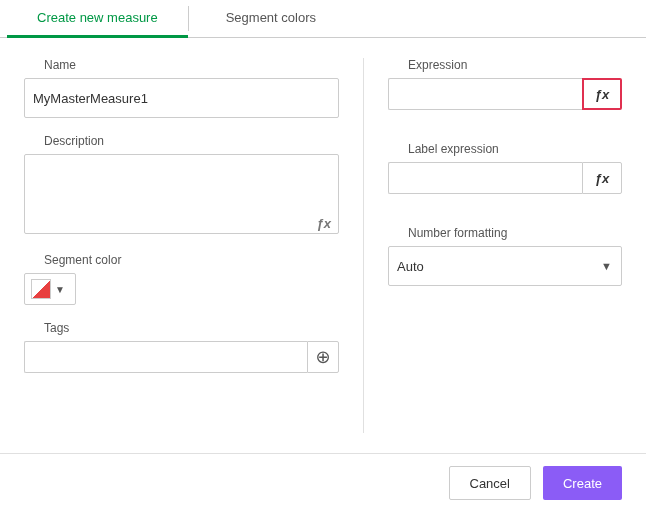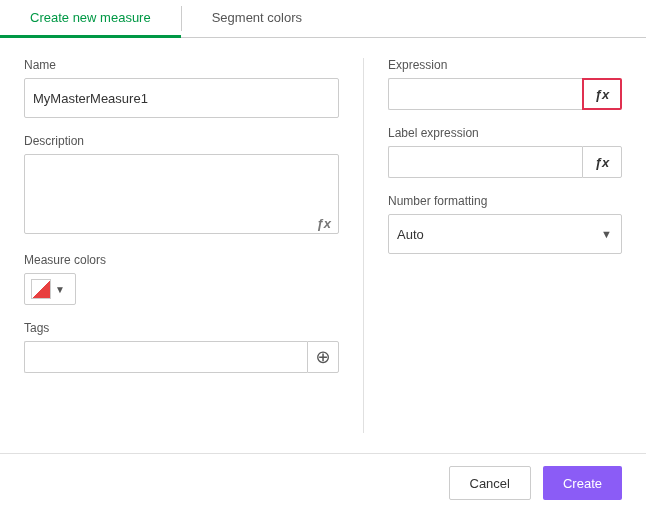--- a/index.html
+++ b/index.html
@@ -20,20 +20,21 @@
       border-bottom: 1px solid #ccc;
       background: #fff;
     }
     .tab {
       padding: 10px 30px;
       cursor: pointer;
       font-size: 13px;
       color: #555;
       border-bottom: 3px solid transparent;
       margin-bottom: -1px;
+      margin-left: 7px;
     }
     .tab.active {
       color: #009845;
       border-bottom: 3px solid #009845;
       font-weight: 500;
     }
     .tab-divider {
       width: 1px;
       background: #ccc;
       margin: 6px 0;
@@ -57,28 +58,29 @@
       flex-direction: column;
       gap: 16px;
     }
 
     
     .right-panel {
       flex: 1;
       padding-left: 24px;
       display: flex;
       flex-direction: column;
-      gap: 16px;
+      gap: 32px;
     }
 
     .field-label {
       font-size: 12px;
       color: #555;
       margin-bottom: 6px;
       font-weight: 400;
+      margin-left: 20px;
     }
 
     .text-input {
       width: 100%;
       height: 40px;
       border: 1px solid #ccc;
       border-radius: 2px;
       padding: 0 8px;
       font-size: 13px;
       color: #333;
@@ -313,21 +315,21 @@
 
     <div>
       <div class="field-label">Description</div>
       <div class="textarea-wrapper">
         <textarea class="text-area" style=""></textarea>
         <span class="fx-icon-corner">ƒx</span>
       </div>
     </div>
 
     <div>
-      <div class="field-label">Measure colors</div>
+      <div class="field-label">Segment color</div>
       <button class="color-button">
         <div class="color-swatch">
           <div class="color-swatch-inner"></div>
         </div>
         <span class="dropdown-arrow">▼</span>
       </button>
     </div>
 
     <div>
       <div class="field-label">Tags</div>

